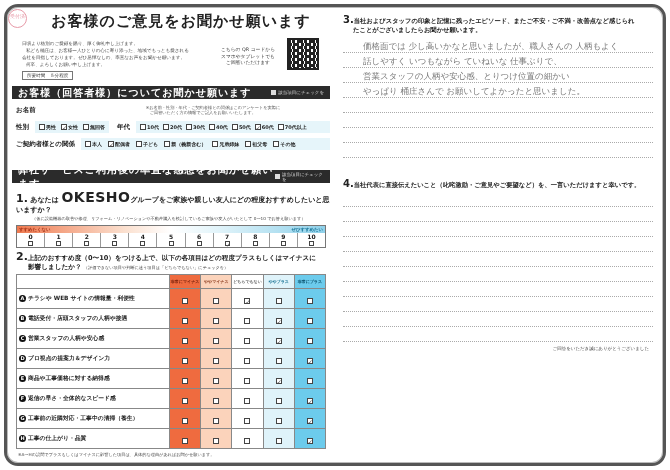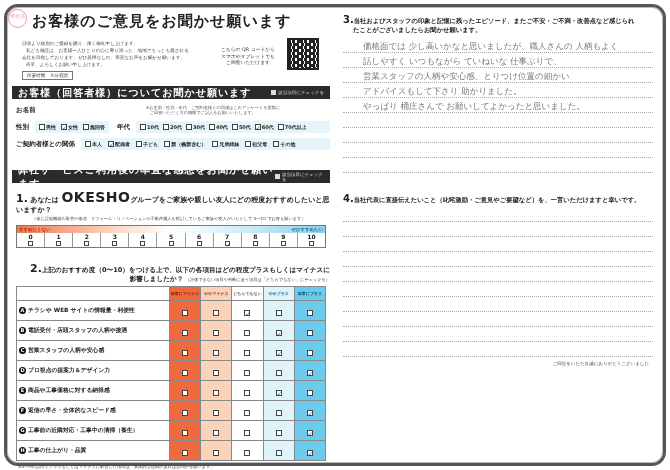--- a/index.html
+++ b/index.html
@@ -12,21 +12,21 @@
     box-shadow: inset 0 0 0 1px #bbb;
   }
   .stamp {
     position: absolute; left: 8px; top: 9px; width: 19px; height: 19px;
     border-radius: 50%; border: 1px solid #e79aa8; color: #e79aa8;
     font-size: 5px; line-height: 6px; text-align: center; padding-top: 3px;
   }
 
   
   .left { position: absolute; left: 12px; top: 8px; width: 318px; }
-  .title { font-size: 15px; font-weight: bold; text-align: left; letter-spacing: 1px; margin-top: 4px; margin-left: 20px; }
+  .title { font-size: 15px; font-weight: bold; text-align: center; letter-spacing: 1px; margin-top: 4px; margin-left: 20px; }
   .intro { position: relative; height: 42px; margin-top: 9px; }
   .intro-text { font-size: 4.6px; line-height: 7px; color: #444; position: absolute; left: 10px; top: 0; width: 200px; }
   .time-box { position: absolute; left: 10px; top: 31px; font-size: 4.6px; border: 1px solid #777; padding: 1px 4px; color: #333; }
   .qr-text { position: absolute; left: 206px; top: 7px; font-size: 4.8px; line-height: 6.5px; color: #333; text-align: center; width: 60px; }
   .qr { position: absolute; left: 275px; top: -2px; width: 32px; height: 32px;
     background:
       linear-gradient(90deg, #222 2px, transparent 2px) 0 0/4px 4px,
       repeating-conic-gradient(#222 0 25%, #fff 0 50%) 0 0/6px 6px;
     border: 2px solid #222; }
 
@@ -48,21 +48,21 @@
   .q-note { font-size: 4.2px; color: #444; padding-left: 20px; margin-top: 1px; }
   .scale { margin: 4px 4px 0 4px; border: 1px solid #777; }
   .scale-head { height: 7px; background: linear-gradient(90deg, #ef7a50, #fbe0cf 35%, #fff 50%, #e2f4fa 65%, #8fd1ea); display: flex; justify-content: space-between; font-size: 4.4px; font-weight: bold; padding: 0 2px; align-items: center; }
   .scale-head .l { color: #a02e12; }
   .scale-head .r { color: #0a6c91; }
   .scale-cells { display: flex; }
   .scale-cell { flex: 1; border-left: 1px solid #999; height: 14px; text-align: center; font-size: 6px; font-weight: bold; line-height: 7px; }
   .scale-cell:first-child { border-left: none; }
   .scale-cell .cb { width: 5px; height: 5px; }
 
-  .q2-title { font-size: 6.6px; font-weight: bold; margin-top: 16px; padding-left: 4px; line-height: 9px; text-align: right; }
+  .q2-title { font-size: 6.6px; font-weight: bold; margin-top: 4px; padding-left: 4px; line-height: 9px; }
   .q2-title .num { font-size: 11px; }
   .q2-title .sub { font-size: 4.2px; font-weight: normal; color: #444; }
   table.rate { border-collapse: collapse; margin: 2px 0 0 4px; width: 310px; }
   table.rate td, table.rate th { border: 1px solid #888; height: 12px; }
   table.rate th { font-size: 4px; font-weight: bold; line-height: 5px; height: 14px; }
   table.rate td.label { width: 152px; font-size: 5.8px; font-weight: bold; padding-left: 2px; white-space: nowrap; }
   .badge { display: inline-block; width: 7px; height: 7px; border-radius: 50%; background: #111; color: #fff; font-size: 5px; line-height: 7px; text-align: center; margin-right: 2px; vertical-align: middle; }
   table.rate td.c { text-align: center; width: 31px; }
   .c0 { background: #ef6b3f; color: #7a200a; }
   .c1 { background: #fbd3bb; color: #8b3a1c; }
@@ -328,21 +328,20 @@
 
 <div class="right">
   <div class="q3-title">
     <div><span class="num">3.</span><span>当社およびスタッフの印象と記憶に残ったエピソード、またご不安・ご不満・改善点など感じられ</span></div>
     <div style="padding-left:10px">たことがございましたらお聞かせ願います。</div>
   </div>
   <div id="q3-lines" style="margin-top:4px">
       <div class="hw-line">価格面では 少し高いかなと思いましたが、職人さんの 人柄もよく</div>
       <div class="hw-line">話しやすく いつもながら ていねいな 仕事ぶりで、</div>
       <div class="hw-line">営業スタッフの人柄や安心感、とりつけ位置の細かい</div>
-      <div class="hw-line">アドバイスもして下さり 助かりました。</div>
       <div class="hw-line">やっぱり 桶庄さんで お願いしてよかったと思いました。</div>
       <div class="hw-line"></div>
       <div class="hw-line"></div>
       <div class="hw-line"></div>
       <div class="hw-line"></div>
     </div>
 
   <div class="q4-title" style="margin-top:22px">
     <span class="num">4.</span><span>当社代表に直接伝えたいこと（叱咤激励・ご意見やご要望など）を、一言いただけますと幸いです。</span>
   </div>

